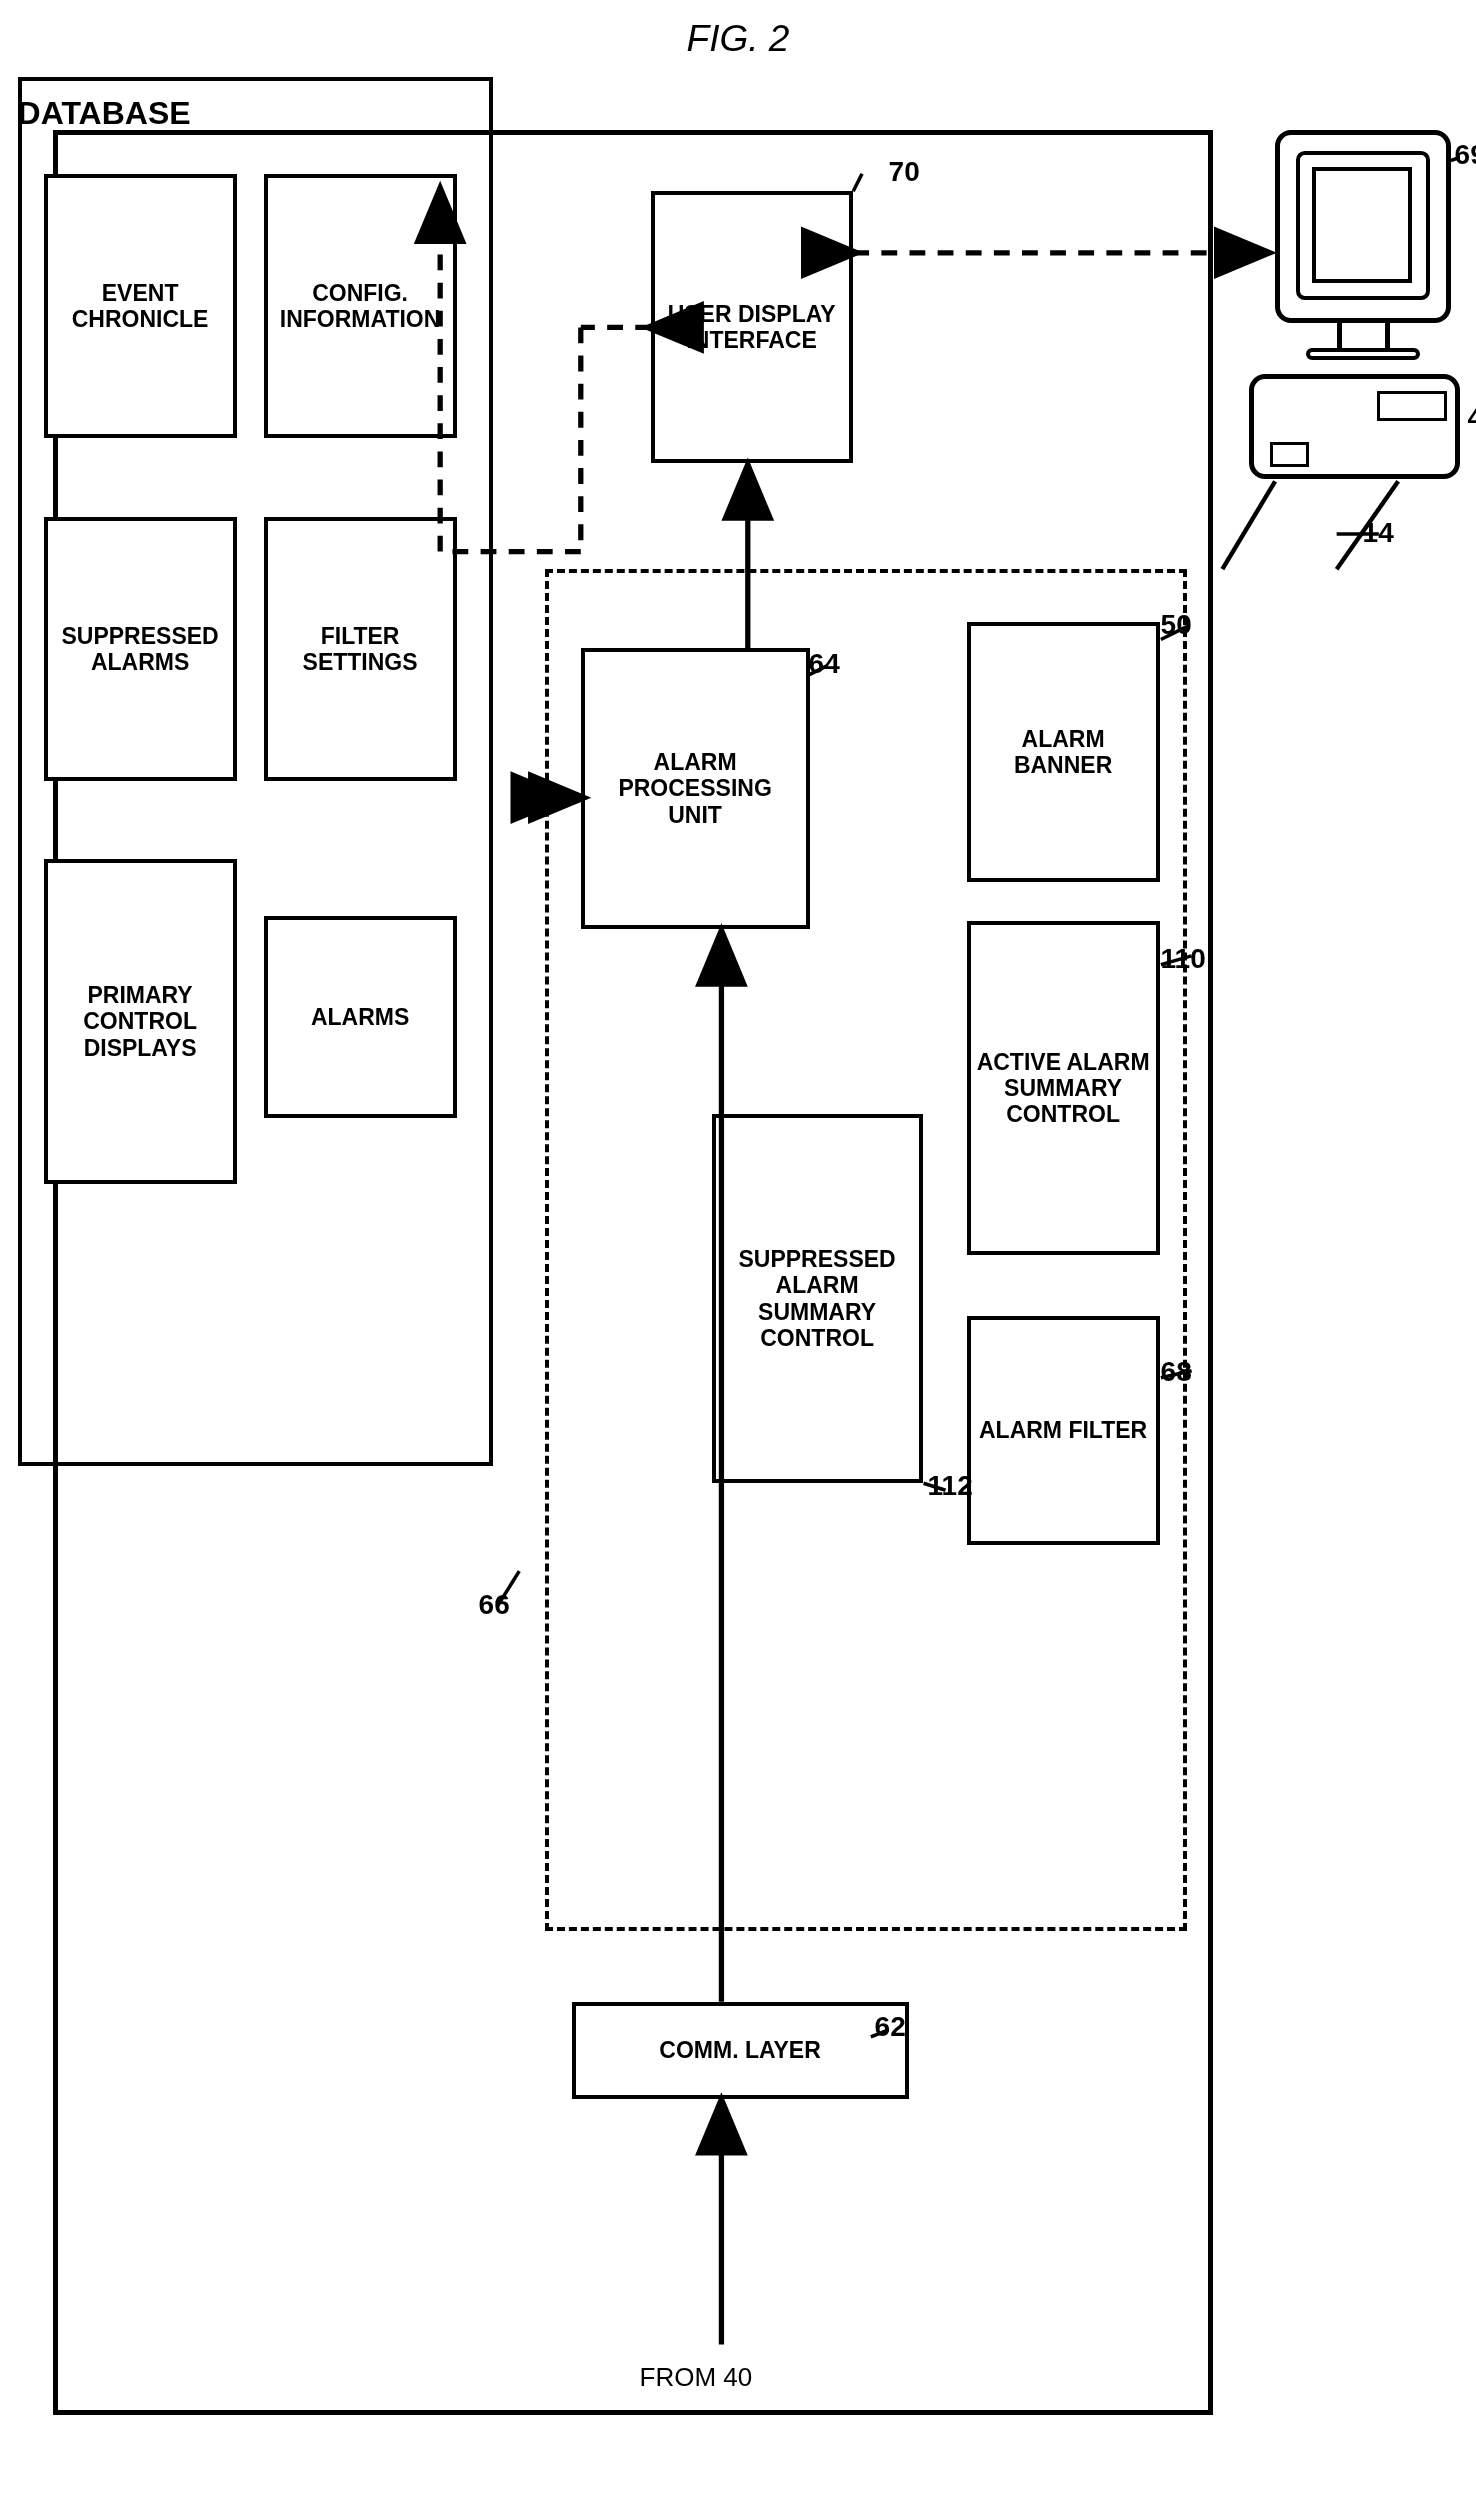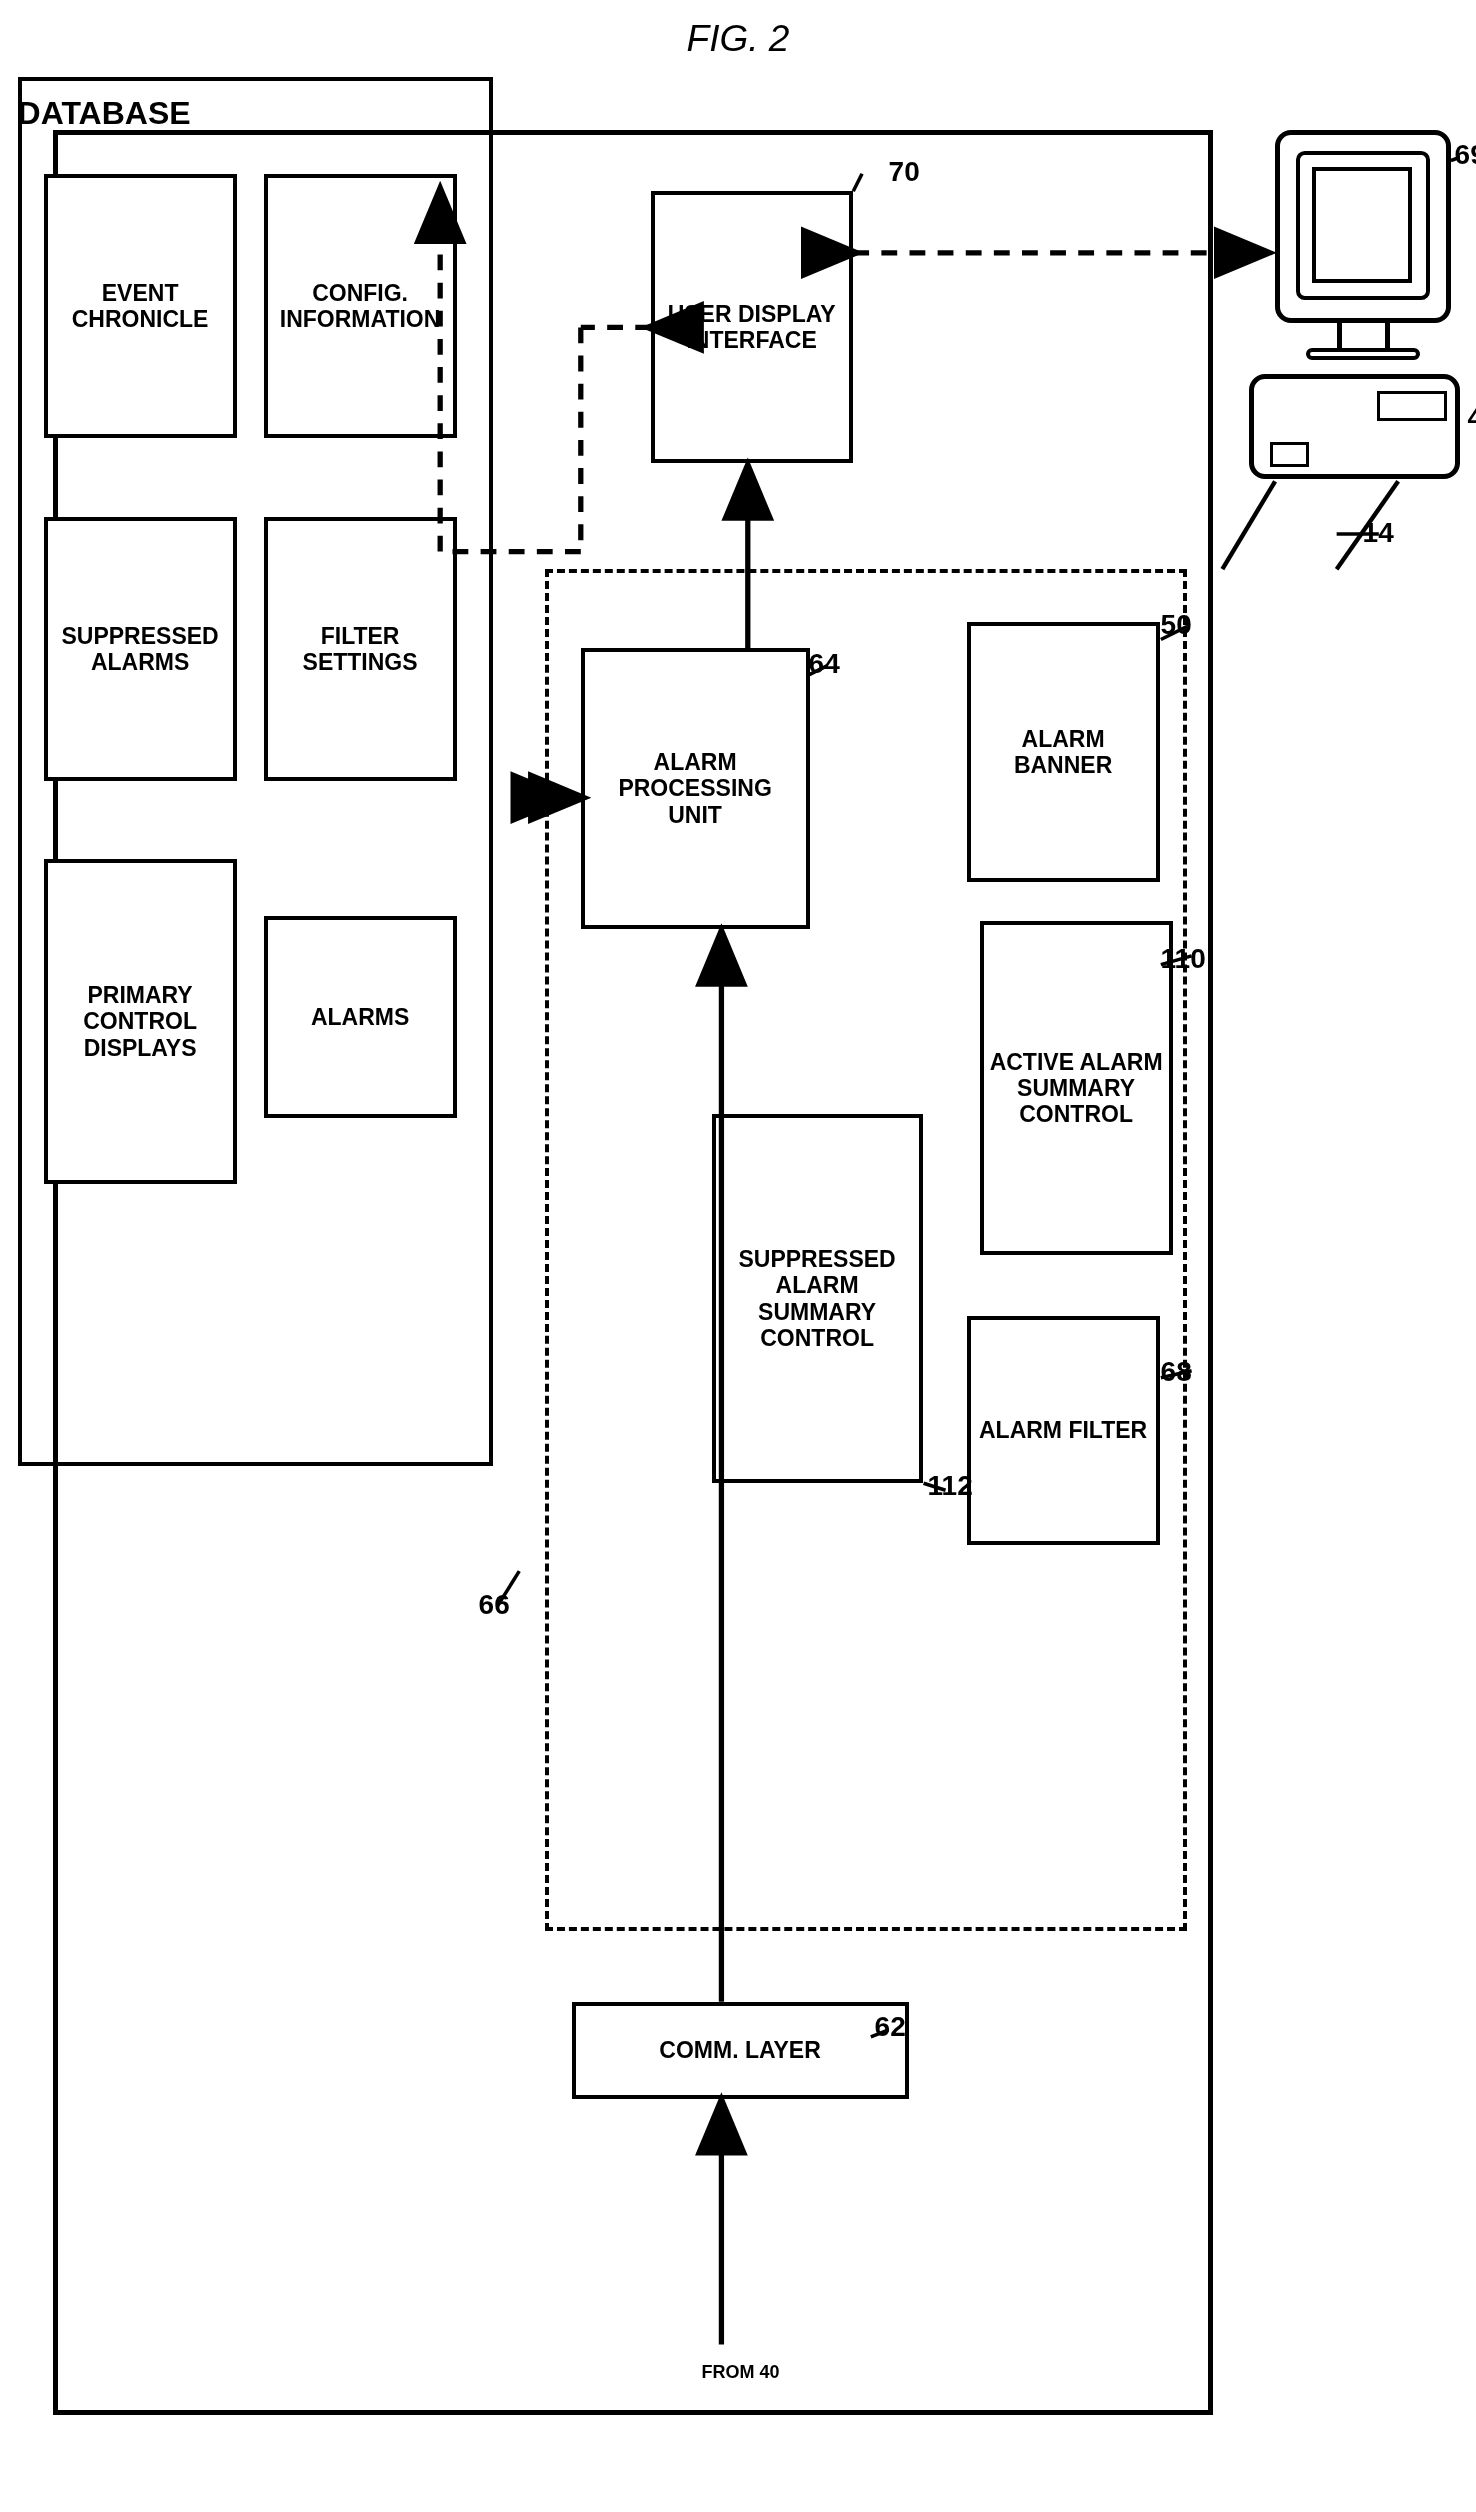--- a/index.html
+++ b/index.html
@@ -74,21 +74,21 @@
 
   
   .dashed { left: 527px; top: 492px; width: 642px; height: 1362px; }
 
   
   .apu { left: 563px; top: 571px; width: 229px; height: 281px; }
 
   
   .abanner { left: 949px; top: 545px; width: 193px; height: 260px; }
   
-  .aasc { left: 949px; top: 844px; width: 193px; height: 334px; margin-left: 13px; }
+  .aasc { left: 949px; top: 844px; width: 193px; height: 334px; }
   
   .afilter { left: 949px; top: 1239px; width: 193px; height: 229px; }
   
   .sasc { left: 694px; top: 1037px; width: 211px; height: 369px; }
 
   
   .comm { left: 554px; top: 1925px; width: 337px; height: 97px; }
 
   
   .monitor-outer {
@@ -154,24 +154,24 @@
   
   svg.wires {
     position: absolute;
     left: 0; top: 0;
     width: 1442px; height: 2373px;
     pointer-events: none;
   }
 
   .from40 {
     position: absolute;
-    left: 684px;
+    left: 622px;
     top: 2285px;
-    font-size: 18px;
-    font-weight: bold;
+    font-size: 26px;
+    font-weight: normal;
   }
 </style>
 </head>
 <body>
 
 <div class="figure-title">FIG. 2</div>
 
 <div class="canvas">
 
   <div class="big-box"></div>

